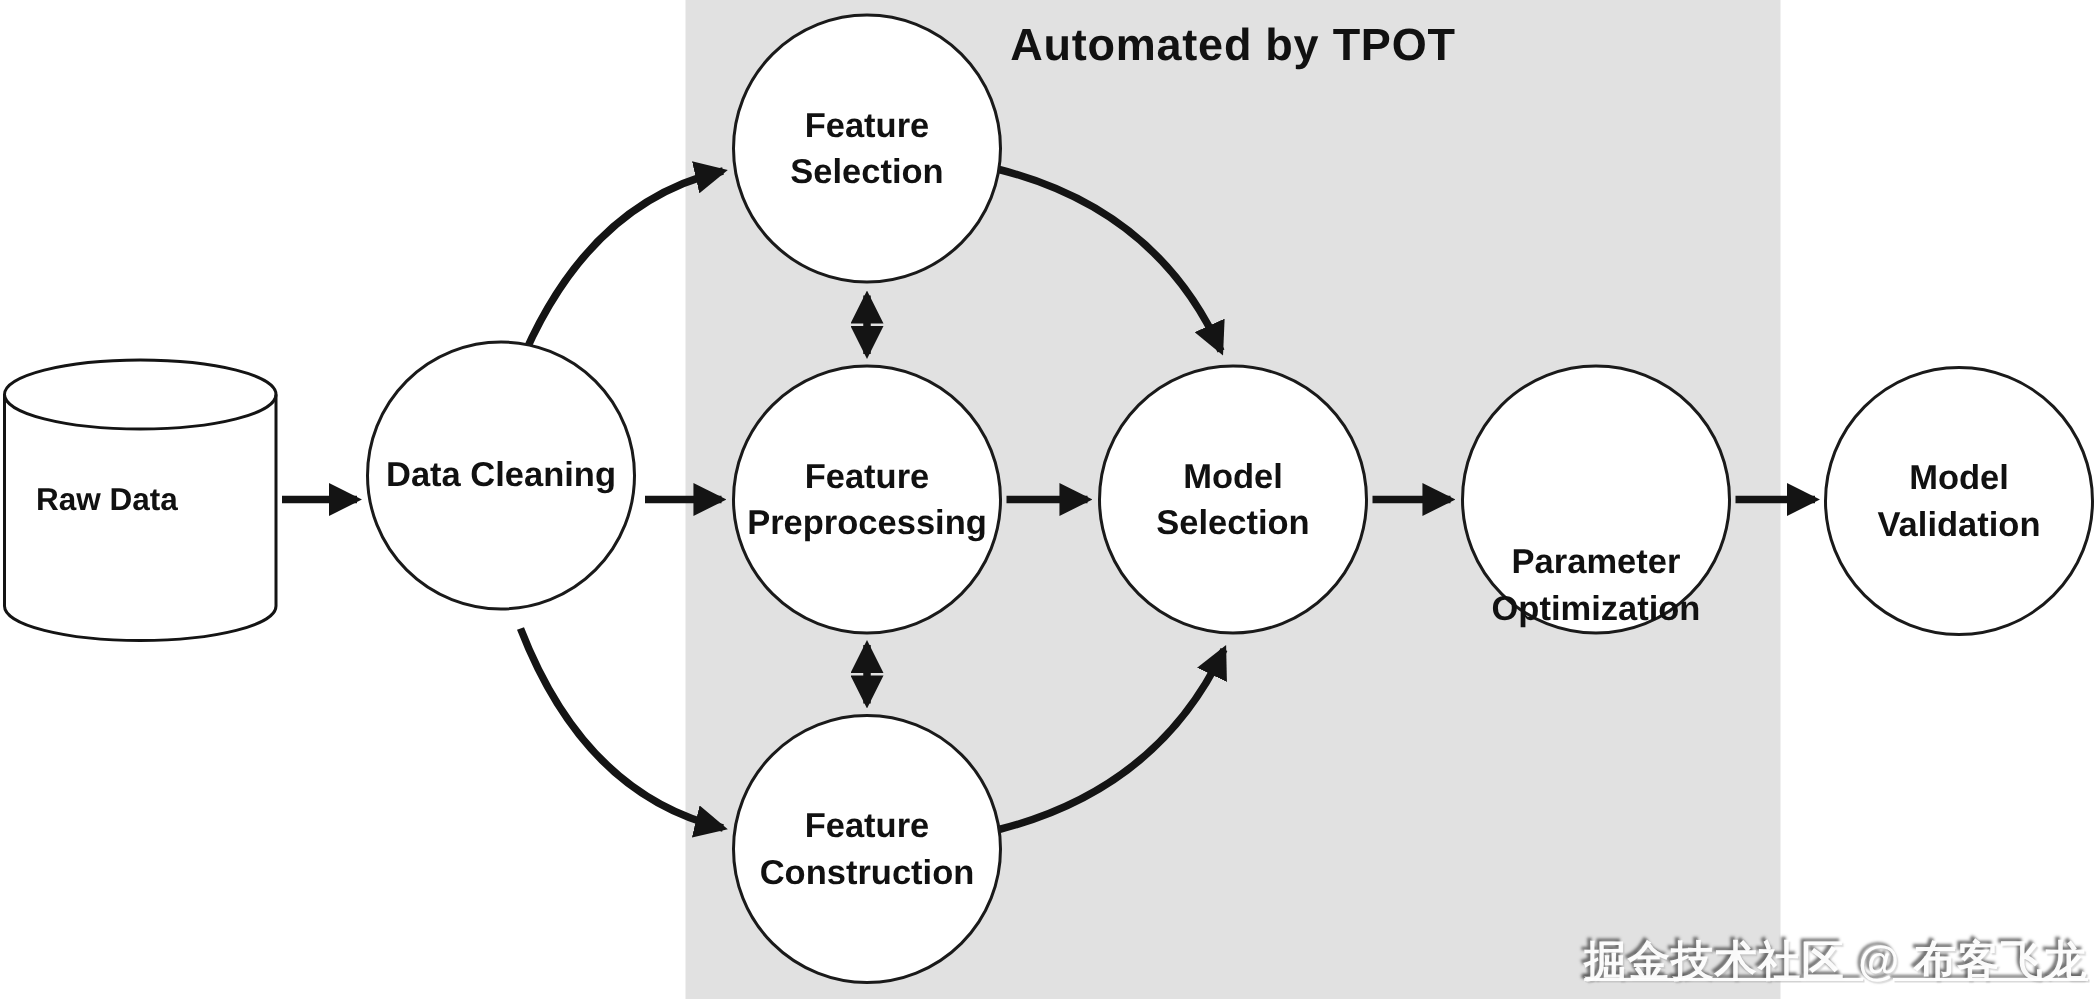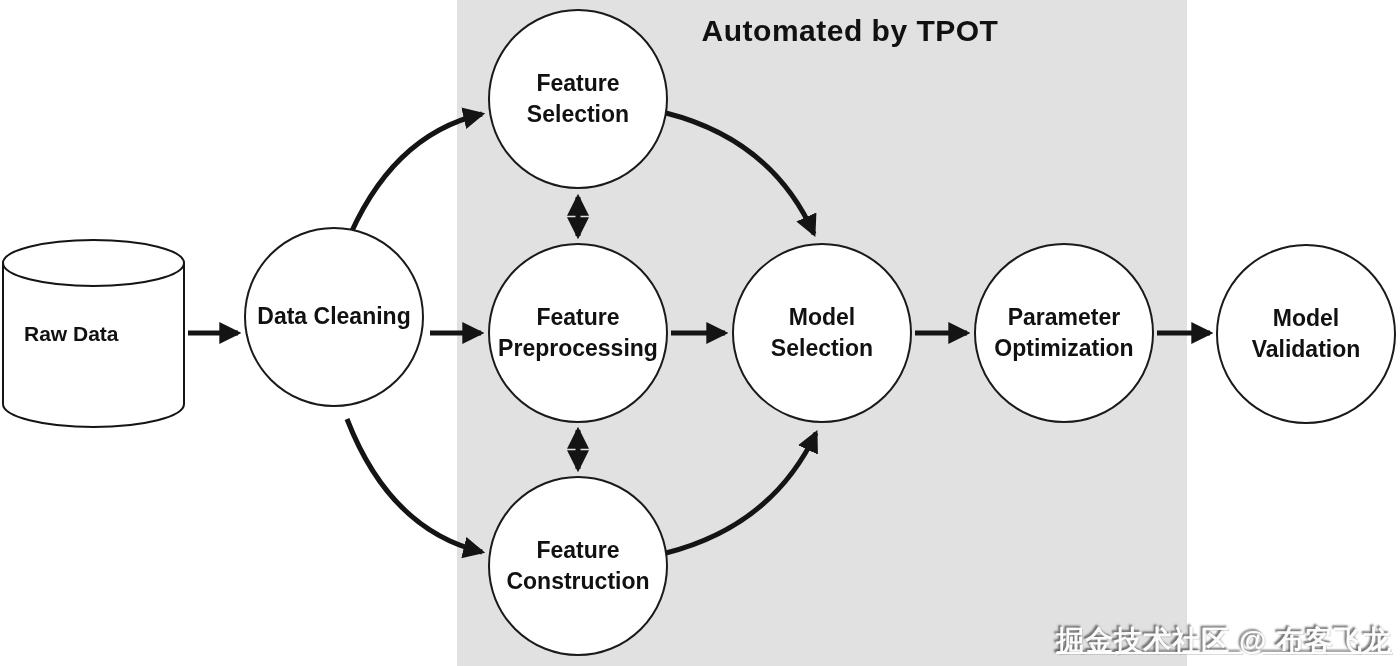--- a/index.html
+++ b/index.html
@@ -16,21 +16,20 @@
     background:#e1e1e1;
     z-index:0;
   }
   .region-title{
     position:absolute;
     left:457px;top:14px;width:730px;
     text-align:center;
     font-size:30px;font-weight:bold;color:#111;
     letter-spacing:0.5px;
     z-index:3;
-    padding-left:28px;
   }
   svg.layer{
     position:absolute;left:0;top:0;width:1400px;height:666px;
     z-index:1;
   }
   .node{
     position:absolute;
     width:180px;height:180px;
     border:2px solid #1a1a1a;
     border-radius:50%;
@@ -117,21 +116,21 @@
   <div class="node" style="left:488px;top:476px;">
     <div class="node-label">Feature
 Construction</div>
   </div>
 
   <div class="node" style="left:732px;top:243px;">
     <div class="node-label">Model
 Selection</div>
   </div>
 
-  <div class="node" style="left:974px;top:243px;">
+  <div class="node" style="left:974px;top:243px;align-items:flex-end;">
     <div class="node-label">Parameter
 Optimization</div>
   </div>
 
   <div class="node" style="left:1216px;top:244px;">
     <div class="node-label">Model
 Validation</div>
   </div>
 
   <div class="watermark">掘金技术社区 @ 布客飞龙</div>

